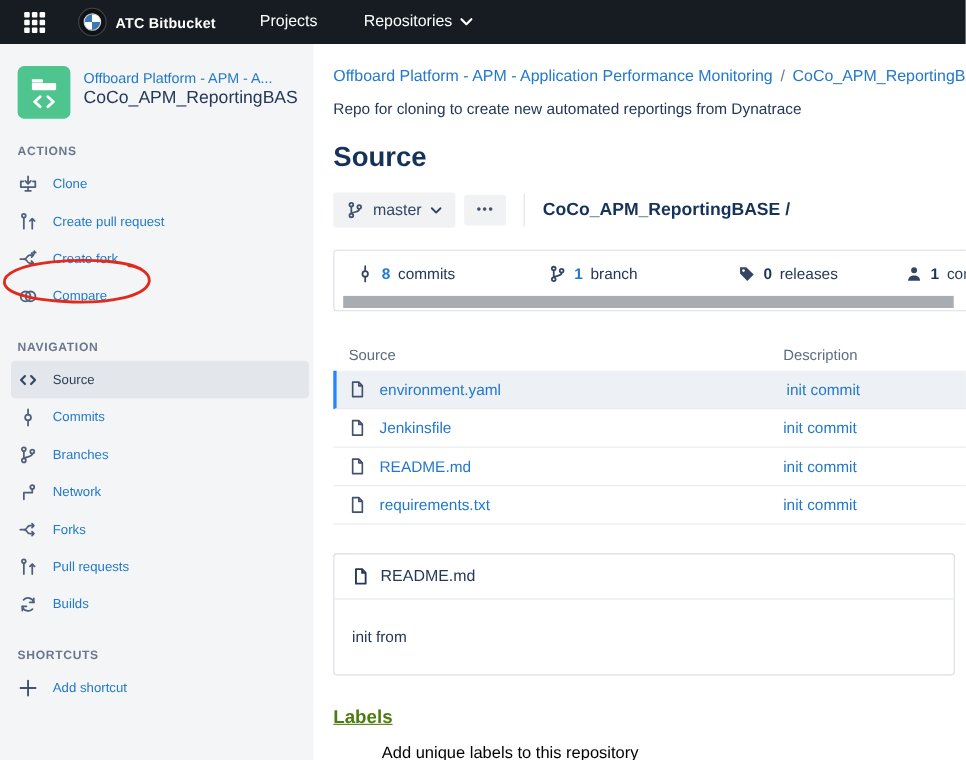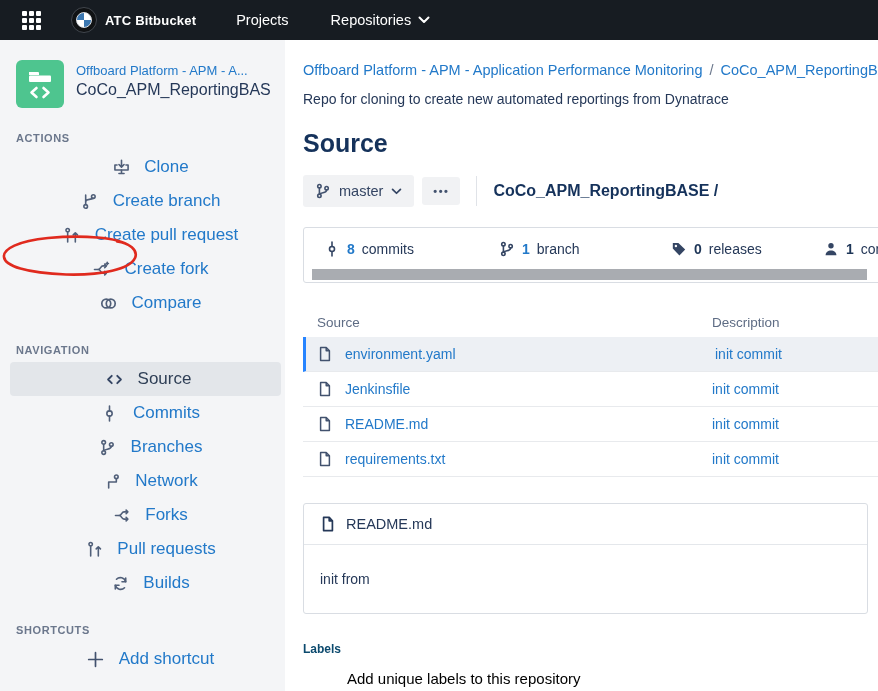--- a/index.html
+++ b/index.html
@@ -23,21 +23,21 @@
   
   .sidebar { position:absolute; top:40px; left:0; width:285px; bottom:0; background:#f4f5f7; padding-top:20px; }
   .repo-head { display:flex; gap:12px; padding:0 14px 0 16px; align-items:flex-start; }
   .avatar { width:48px; height:48px; border-radius:6px; background:#4ec58f; flex:0 0 48px; }
   .repo-titles { min-width:0; padding-top:2px; }
   .project-link { color:#2279c9; font-size:13px; line-height:1.35; white-space:nowrap; overflow:hidden; cursor:pointer; }
   .repo-name { color:#253858; font-size:16px; line-height:1.3; white-space:nowrap; overflow:hidden; }
   .section-label { font-size:11px; font-weight:bold; color:#6b778c; letter-spacing:.6px;
     margin:24px 0 6px 16px; }
   .side-item { height:34px; display:flex; align-items:center; gap:14px; padding-left:16px;
-    font-size:17px; color:#2279c9; cursor:pointer;justify-content:center; }
+    font-size:12px; color:#2279c9; cursor:pointer; }
   .side-item .ic { width:18px; display:flex; justify-content:center; }
   .side-item.selected { background:#e3e6ea; border-radius:4px; margin:0 4px 0 10px; padding-left:6px;
     color:#2f3f56; }
   .spacer-sm { height:12px; }
   .annotation { position:absolute; left:0; top:193px; pointer-events:none; }
 
   
   .main { margin-left:285px; padding:22px 0 0 18px; position:relative; }
   .breadcrumb { font-size:14.5px; white-space:nowrap; overflow:hidden; width:575px; }
   .breadcrumb a { color:#2279c9; cursor:pointer; text-decoration:none; }
@@ -72,21 +72,21 @@
   .ft-row a { color:#2279c9; text-decoration:none; }
   .ft-row.selected { background:#edf0f4; border-left:3px solid #2684ff; }
   .ft-row.selected .ft-col1 { padding-left:11px; }
 
   .readme-box { margin-top:26px; width:565px; border:1px solid #d9dde3; border-radius:3px; }
   .readme-head { display:flex; align-items:center; gap:10px; padding:12px 16px; border-bottom:1px solid #e4e7eb;
     font-size:14.5px; color:#253858; }
   .readme-body { padding:26px 16px; font-size:14px; color:#253858; }
 
   .labels-sec { margin-top:28px; }
-  .labels-title { font-size:12px; font-weight:bold; color:#0c4a6e; }
+  .labels-title { font-size:17px; font-weight:bold; color:#4d7c0f;text-decoration:underline; }
   .labels-placeholder { margin-top:14px; font-size:15px; color:#000000;margin-left:44px; }
 
   svg { display:block; }
 </style>
 </head>
 <body>
 
 <div class="topnav">
   <div class="grid-icon">
     <span></span>
@@ -138,30 +138,20 @@
     <span class="ic">
       <svg width="17" height="17" viewBox="0 0 16 16" stroke="#505f79" stroke-width="1.5" fill="none" stroke-linecap="round" stroke-linejoin="round">
         <path d="M8 1.2 v6.2 M5.6 5.2 L8 7.6 L10.4 5.2"></path>
         <path d="M3.8 5.6 H1.8 V10.4 H14.2 V5.6 H12.2"></path>
         <path d="M8 10.4 v2.2 M5.6 13.6 h4.8"></path>
       </svg>
     </span>
     <span>Clone</span>
   </div>
 
-  <div class="side-item">
-    <span class="ic">
-      <svg width="17" height="17" viewBox="0 0 16 16" stroke="#505f79" stroke-width="1.5" fill="none" stroke-linecap="round" stroke-linejoin="round">
-        <circle cx="11.6" cy="3.4" r="1.7"></circle>
-          <circle cx="4.4" cy="12.6" r="1.7"></circle>
-        <path d="M4.4 2 v8.9 M4.4 8.2 c0-2.8 4.2-1.6 7.2-3.2"></path>
-      </svg>
-    </span>
-    <span>Create branch</span>
-  </div>
 
   <div class="side-item">
     <span class="ic">
       <svg width="17" height="17" viewBox="0 0 16 16" stroke="#505f79" stroke-width="1.5" fill="none" stroke-linecap="round" stroke-linejoin="round">
         <circle cx="4.4" cy="3" r="1.6"></circle>
           <path d="M4.4 4.8 V14"></path>
         <path d="M11.6 14 V5.6 M9.6 7.4 L11.6 5.4 L13.6 7.4"></path>
       </svg>
     </span>
     <span>Create pull request</span>

